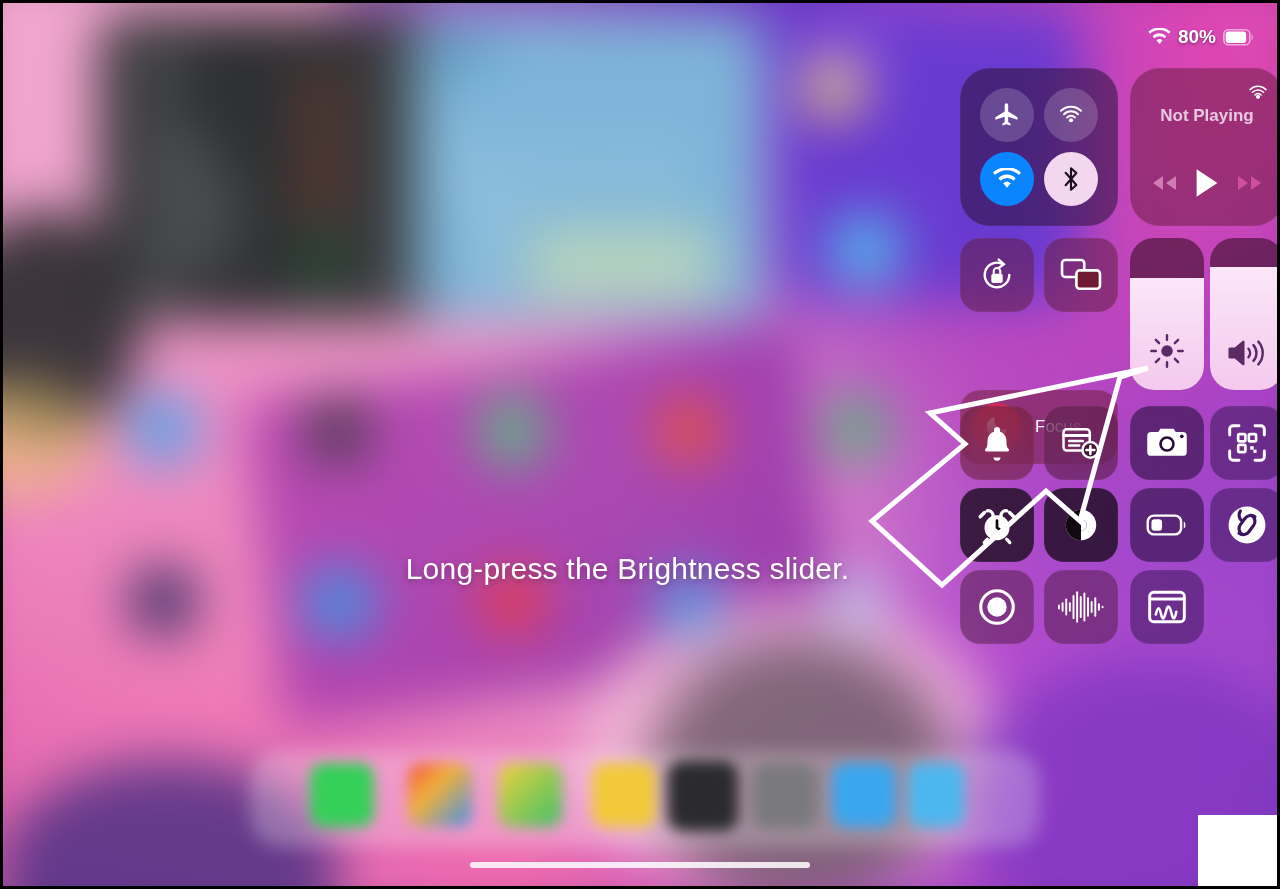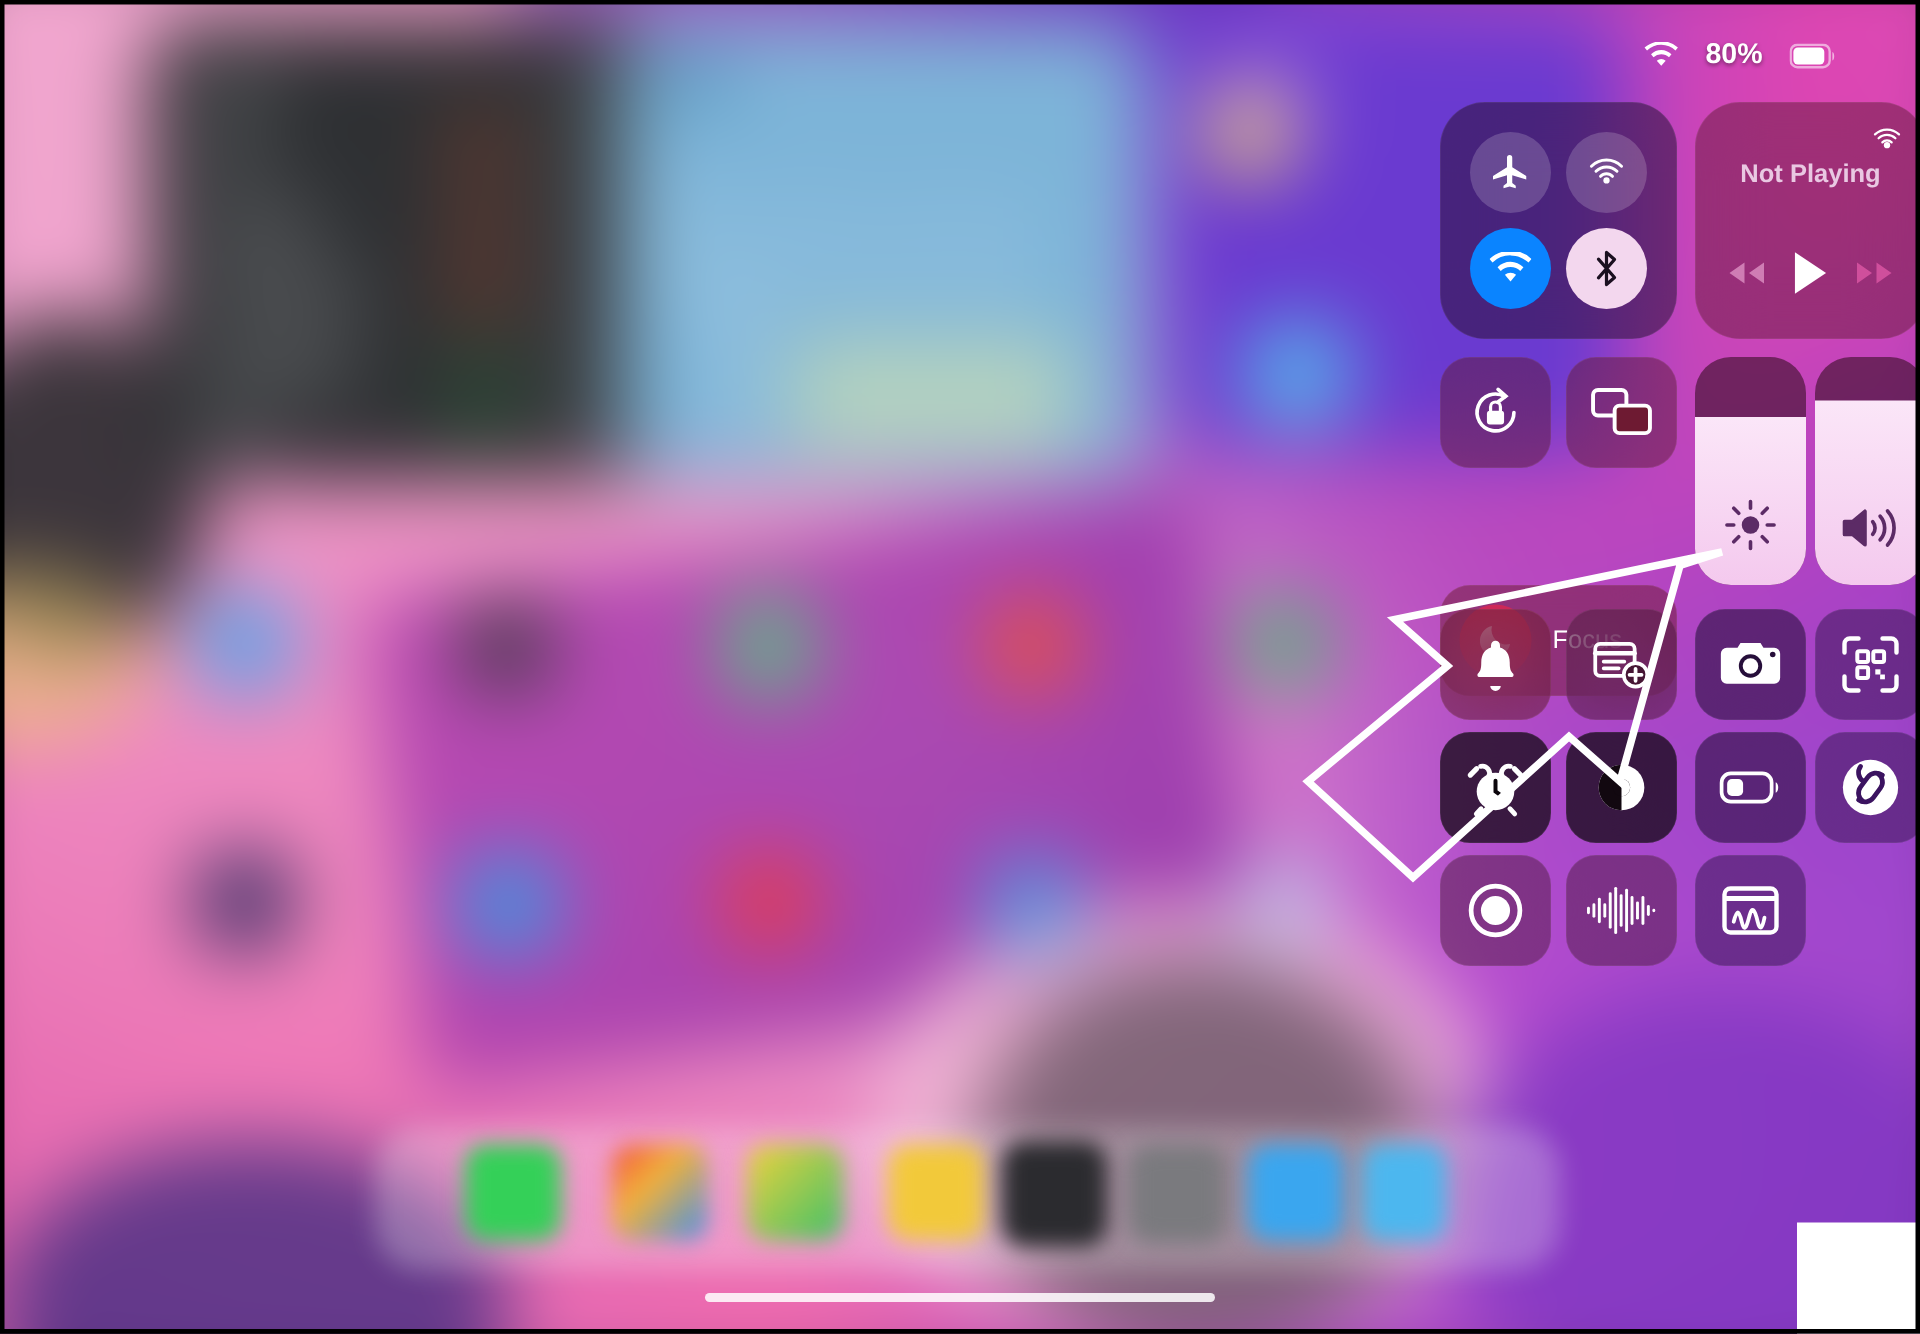--- a/index.html
+++ b/index.html
@@ -33,22 +33,22 @@
     filter: blur(9px);
   }
   .dockicon { position:absolute; border-radius:22%; filter: blur(7px); }
   #homebar {
     position:absolute; left:470px; bottom:21px; width:340px; height:6px;
     border-radius:3px; background:rgba(255,255,255,.85);
   }
 
   
   #statusbar {
-    position:absolute; top:26px; right:55px;
-    display:flex; align-items:center; gap:18px;
+    position:absolute; top:26px; right:25px;
+    display:flex; align-items:center; gap:7px;
     color:#fff; font-size:19px; font-weight:600;
     text-shadow:0 1px 3px rgba(0,0,0,.45);
   }
   #statusbar svg { display:block; }
 
   
   #cc { position:absolute; left:960px; top:68px; width:324px; height:574px; }
 
   .tile {
     position:absolute;
@@ -450,17 +450,18 @@
         <path d="M2 7h26" stroke-width="2.4"></path>
         <path d="M6.6 18.6c1.6-6.2 2.6-6.2 4 0 1.4 6.2 2.6 2 4-3.4 1.2-4.6 2.6-2.6 4 3.4 1.2 5 2.4 3 3.4-2" stroke-width="1.9" stroke-linecap="round" fill="none"></path>
       </svg>
     </div>
   </div>
 
   <svg id="arrow" width="1280" height="889" viewBox="0 0 1280 889">
     <polygon id="arrowpoly" fill="none" stroke="#ffffff" stroke-width="5" stroke-linejoin="miter" points="1148,368 930,413 965,444 872,521 942,585 1046,491 1080,521 1120,377"></polygon>
   </svg>
 
+  <div id="caption">Long-press the Brightness slider.</div>
 
   <div id="whitebox"></div>
 
   <div id="frame"></div>
 </div>
 
 </body></html>

